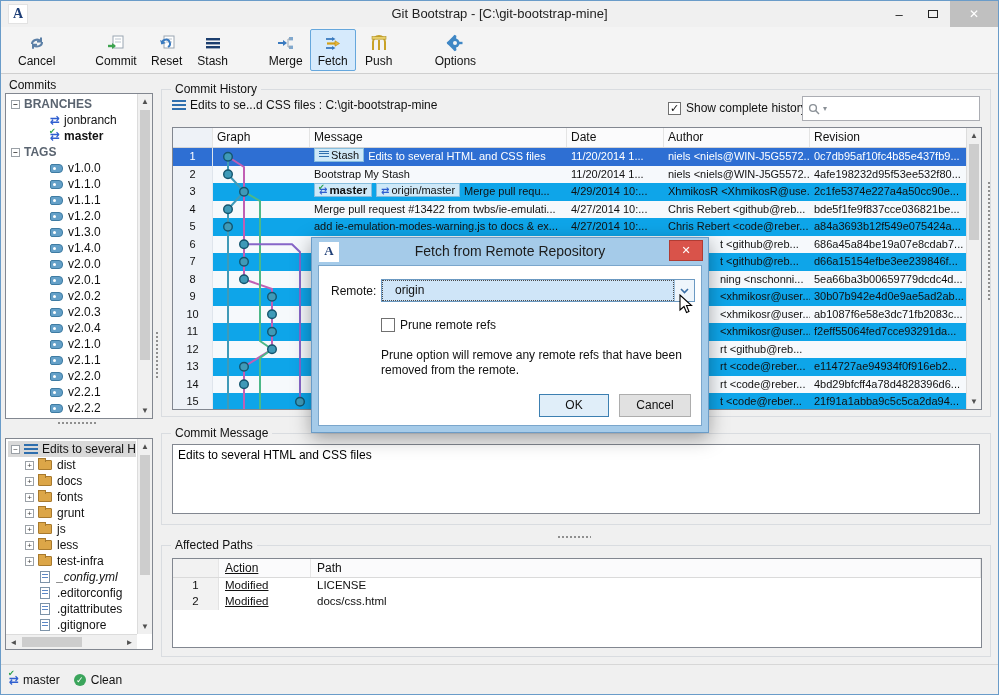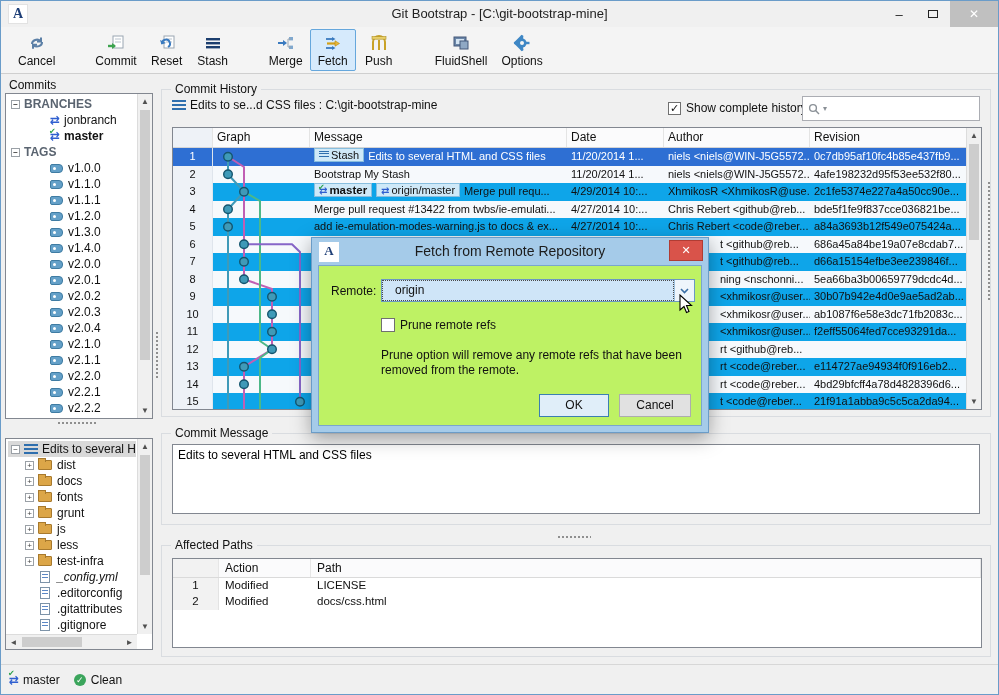--- a/index.html
+++ b/index.html
@@ -81,40 +81,40 @@
   .badge .ic-branch { font-size:10px; margin-right:2px; }
   #graph-svg { position:absolute; left:41px; top:20px; pointer-events:none; }
   #hist-vscroll .thumb { top:16px; height:96px; }
 
   
   #dialog { position:absolute; left:310px; top:236px; width:398px; height:196px; background:#a5cbe9; border:1px solid #6b9cc7; box-shadow:0 5px 18px rgba(0,0,0,.35); z-index:40; }
   #dlg-title { position:absolute; left:0; top:0; width:100%; height:27px; }
   #dlg-icon { position:absolute; left:7px; top:4px; width:20px; height:20px; background:#fff; text-align:center; font-weight:bold; color:#1f3f77; font-size:13px; line-height:18px; font-family:"Liberation Serif",serif; }
   #dlg-title-text { position:absolute; width:100%; top:5px; text-align:center; font-size:14px; color:#1c1c1c; }
   #dlg-close { position:absolute; right:5px; top:2px; width:34px; height:21px; background:#d9534a; border:1px solid #b03c33; color:#fff; text-align:center; line-height:19px; font-size:11px; }
-  #dlg-body { position:absolute; left:6px; right:6px; top:27px; bottom:6px; background:#bef264; border:1px solid #7aa6cc; }
+  #dlg-body { position:absolute; left:6px; right:6px; top:27px; bottom:6px; background:#ffffff; border:1px solid #7aa6cc; }
   #dlg-remote-label { position:absolute; left:12px; top:18px; }
   #dlg-combo { position:absolute; left:62px; top:13px; width:314px; height:23px; background:#fff; border:1px solid #6b99c2; display:flex; }
   #dlg-combo .val { flex:1; background:#cfe5f8; border:1px dotted #4a4a4a; margin:0; padding:1px 12px; font-size:12px; line-height:16px; }
   #dlg-combo .drop { width:20px; border-left:1px solid #9ec2df; display:flex; align-items:center; justify-content:center; background:#eef5fb; }
   #dlg-prune { position:absolute; left:62px; top:52px; display:flex; align-items:center; }
   #dlg-note { position:absolute; left:62px; top:82px; width:340px; line-height:15px; }
   #dlg-ok { position:absolute; left:220px; top:128px; width:70px; height:23px; background:#e0eef9; border:1px solid #3c7fb1; text-align:center; line-height:21px; }
   #dlg-cancel { position:absolute; left:300px; top:128px; width:72px; height:23px; background:#e1e1e1; border:1px solid #adadad; text-align:center; line-height:21px; }
   #cursor { position:absolute; left:678px; top:293px; z-index:60; }
 
   
   #cm-text { position:absolute; left:10px; top:10px; right:10px; bottom:10px; background:#fff; border:1px solid #828790; padding:3px 5px; font-size:12px; resize:none; font-family:"Liberation Sans",sans-serif; }
   #ap-table { position:absolute; left:10px; top:12px; width:810px; height:90px; background:#fff; border:1px solid #828790; overflow:hidden; }
   .ap-head { display:flex; height:19px; background:#fbfbfc; border-bottom:1px solid #dadada; }
   .ap-head > div { border-right:1px solid #e6e6e6; padding:2px 6px; }
   .ap-row { display:flex; height:16px; line-height:15px; font-size:11.5px; }
   .ap-row > div { padding:0 6px; flex:none; overflow:hidden; }
   .ap-num { width:46px; text-align:center; background:#f2f2f2; border-right:1px solid #e3e3e3; }
-  .ap-action { width:92px; }
+  .ap-action { width:92px;text-decoration:underline; }
   .ap-path { flex:1 1 auto !important; }
 
   
   #statusbar { position:absolute; left:0; bottom:0; width:100%; height:30px; background:#f0f0f0; border-top:1px solid #d7d7d7; display:flex; align-items:center; padding-left:8px; }
   .ic-clean { display:inline-block; width:12px; height:12px; border-radius:50%; background:#3ba55c; color:#fff; font-size:9px; line-height:12px; text-align:center; margin:0 5px 0 14px; }
 </style>
 </head>
 <body>
 
 <div id="window">
@@ -208,30 +208,20 @@
         <span class="tb-ic">
           <svg width="20" height="18">
             <path d="M4 16V8a6 6 0 0 1 12 0v8" fill="none" stroke="#c9a227" stroke-width="2"></path>
             <path d="M10 16V6" stroke="#c9a227" stroke-width="2"></path>
             <rect x="3" y="2.6" width="14" height="2.6" fill="#e8cf6a" stroke="#b09122" stroke-width=".6"></rect>
           </svg>
         </span>
         <span class="tb-lb">Push</span>
       </div>
       <div class="tb-gap"></div>
-      <div class="tb-btn">
-        <span class="tb-ic">
-          <svg width="20" height="18">
-            <rect x="3" y="3" width="12" height="9" fill="#6b86a8" stroke="#44597a"></rect>
-            <rect x="5" y="5" width="8" height="5" fill="#d4e4f2"></rect>
-            <rect x="9" y="7" width="8" height="8" fill="#8fa8c4" stroke="#44597a"></rect>
-          </svg>
-        </span>
-        <span class="tb-lb">FluidShell</span>
-      </div>
       <div class="tb-btn">
         <span class="tb-ic">
           <svg width="20" height="18">
             <g fill="#3f87c5">
               <circle cx="10" cy="9" r="4.6"></circle>
               <rect x="8.8" y="1.5" width="2.4" height="15"></rect>
               <rect x="2.5" y="7.8" width="15" height="2.4"></rect>
               <rect x="4" y="3.4" width="2.4" height="11.4" transform="rotate(45 10 9)"></rect>
               <rect x="4" y="3.4" width="2.4" height="11.4" transform="rotate(-45 10 9)"></rect>
             </g>

